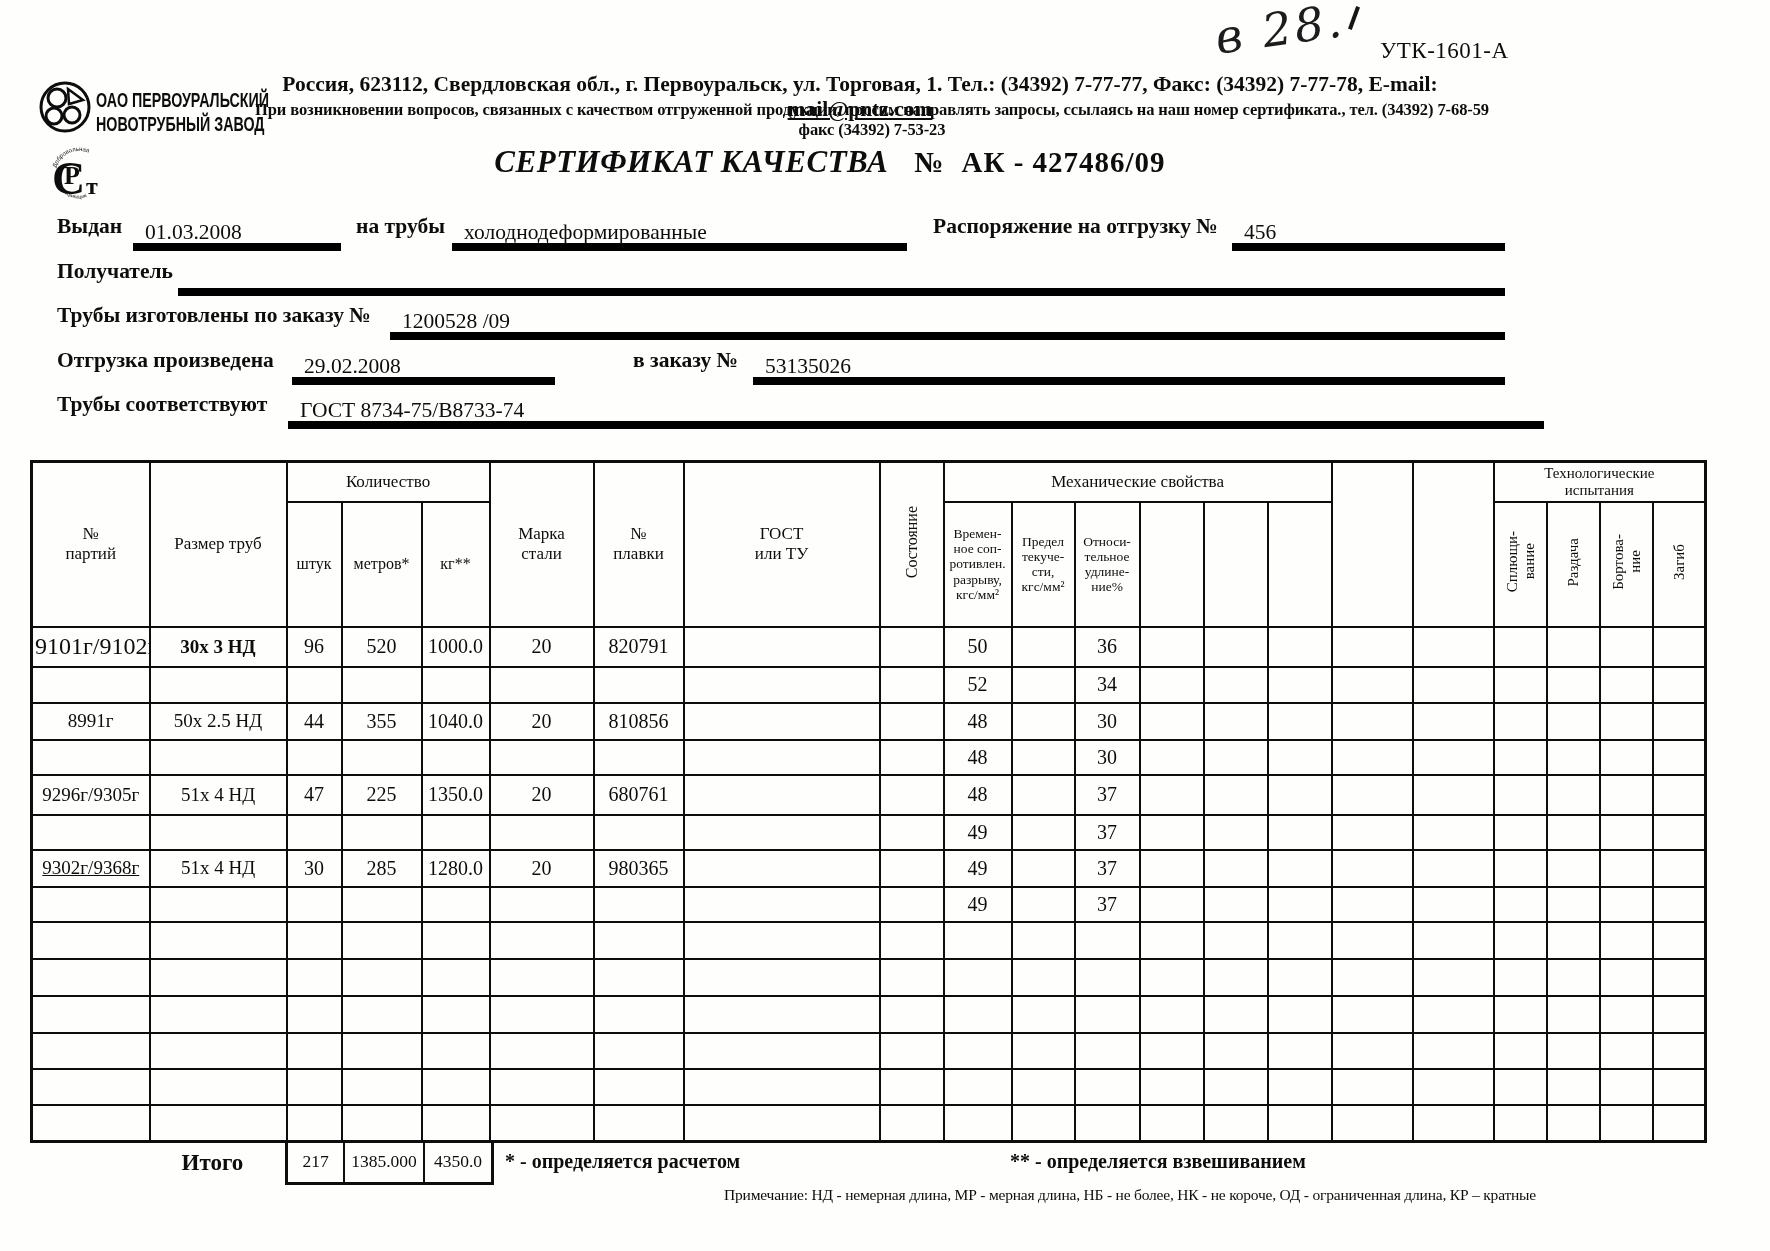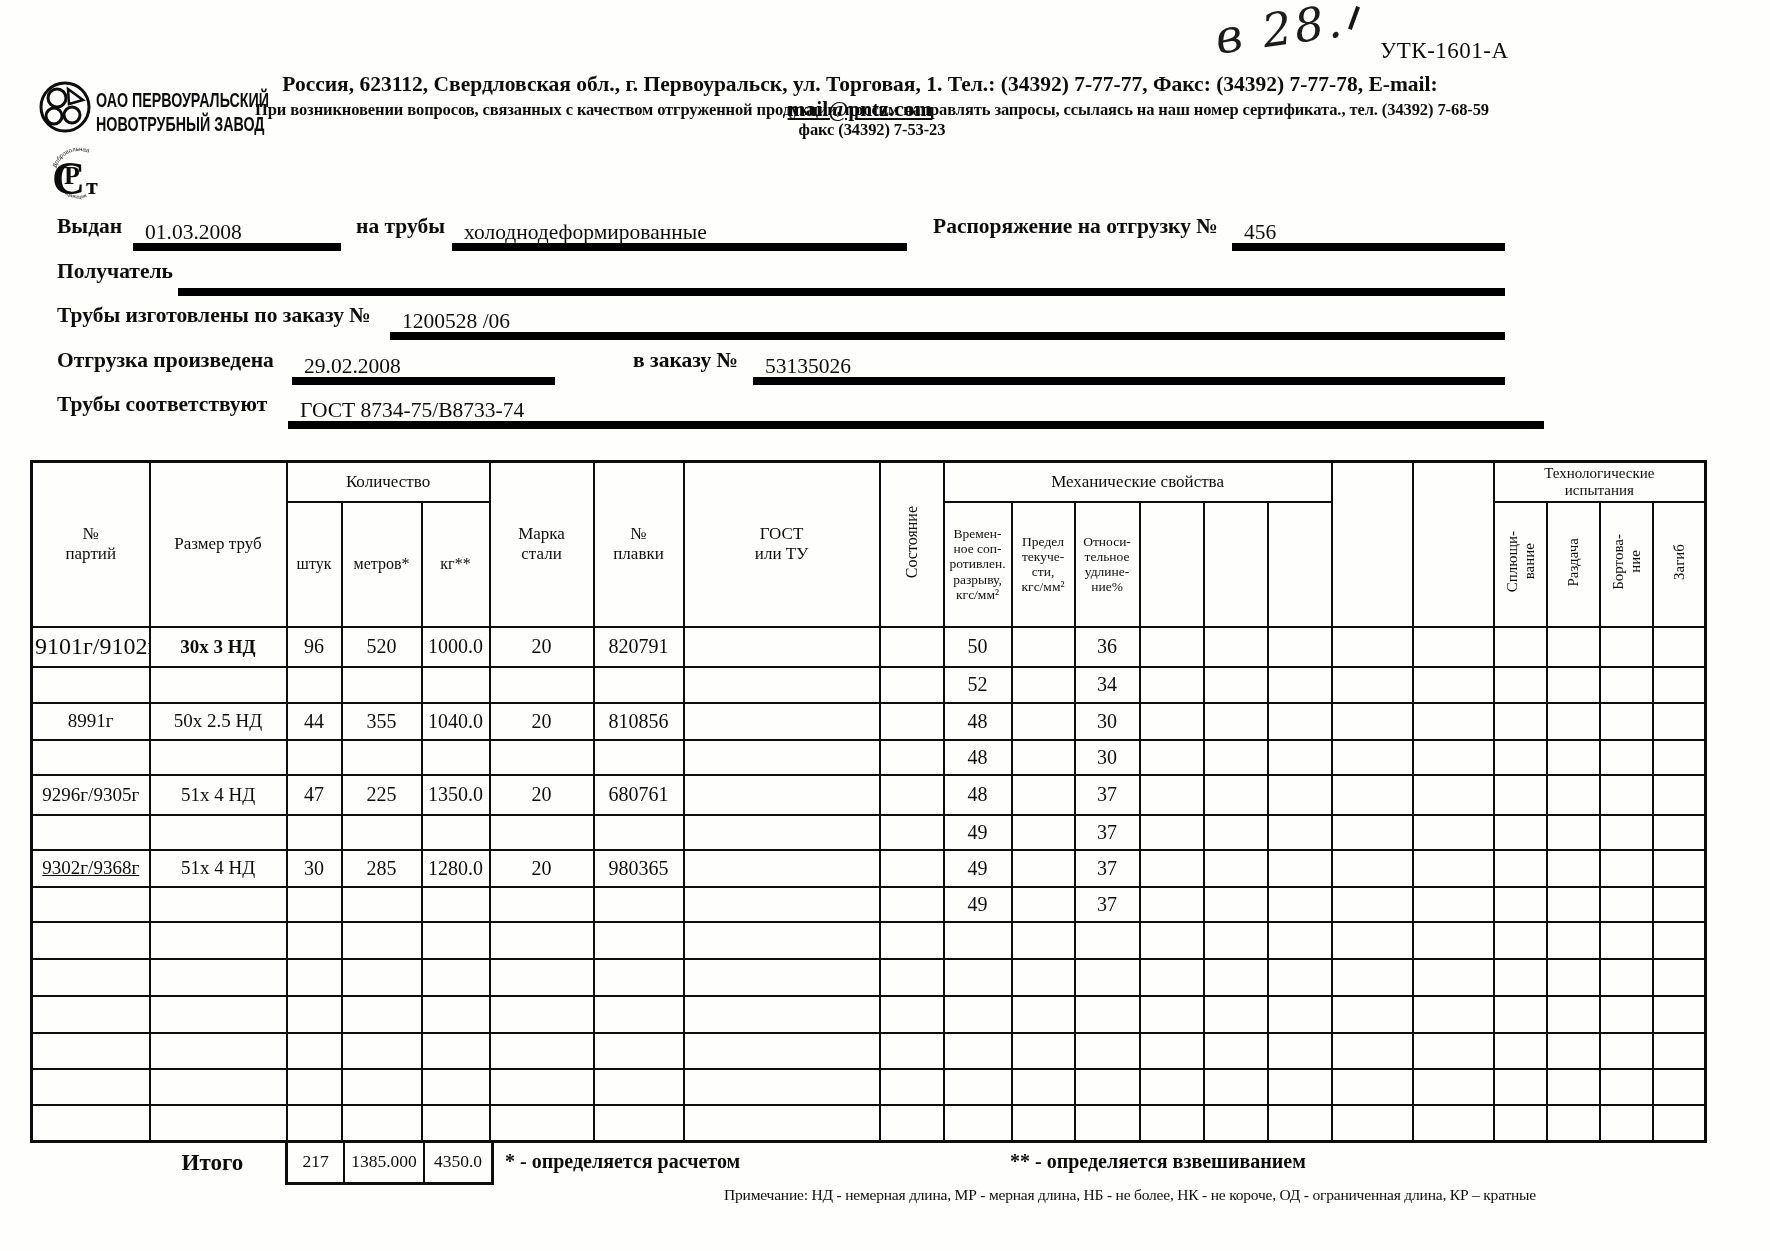--- a/index.html
+++ b/index.html
@@ -86,33 +86,38 @@
       <path id="arcTop" d="M 8 26 A 24 24 0 0 1 54 26"></path>
       <path id="arcBot" d="M 10 44 A 24 24 0 0 0 52 44"></path>
     </defs>
     <text font-size="6" font-family="Liberation Sans, sans-serif" fill="#0d0d0d"><textPath href="#arcTop">Добровольная</textPath></text>
     <text font-size="5" font-family="Liberation Sans, sans-serif" fill="#0d0d0d"><textPath href="#arcBot">сертификация</textPath></text>
     <text x="4" y="52" font-size="46" font-weight="bold" font-family="Liberation Serif, serif" fill="#0d0d0d">С</text>
     <text x="16" y="42" font-size="26" font-weight="bold" font-family="Liberation Serif, serif" fill="#0d0d0d">Р</text>
     <text x="38" y="52" font-size="24" font-weight="bold" font-family="Liberation Serif, serif" fill="#0d0d0d">т</text>
   </svg>
 
+  <div class="title">
+    <span class="title-main">СЕРТИФИКАТ КАЧЕСТВА</span>
+    <span class="title-numsign">№</span>
+    <span class="title-number">АК - 427486/09</span>
+  </div>
 
   <div class="flabel" style="left:57px; top:214px;">Выдан</div>
   <div class="fvalue" style="left:133px; top:212px; width:208px;">01.03.2008</div>
   <div class="flabel" style="left:356px; top:214px;">на трубы</div>
   <div class="fvalue" style="left:452px; top:212px; width:455px;">холоднодеформированные</div>
   <div class="flabel" style="left:933px; top:214px;">Распоряжение на отгрузку №</div>
   <div class="fvalue" style="left:1232px; top:212px; width:273px;">456</div>
 
   <div class="flabel" style="left:57px; top:259px;">Получатель</div>
   <div class="fvalue" style="left:178px; top:257px; width:1327px;"></div>
 
   <div class="flabel" style="left:57px; top:303px;">Трубы изготовлены по заказу №</div>
-  <div class="fvalue" style="left:390px; top:301px; width:1115px;">1200528   /06</div>
+  <div class="fvalue" style="left:390px; top:301px; width:1115px;">1200528   /09</div>
 
   <div class="flabel" style="left:57px; top:348px;">Отгрузка произведена</div>
   <div class="fvalue" style="left:292px; top:346px; width:263px;">29.02.2008</div>
   <div class="flabel" style="left:633px; top:348px;">в заказу №</div>
   <div class="fvalue" style="left:753px; top:346px; width:752px;">53135026</div>
 
   <div class="flabel" style="left:57px; top:392px;">Трубы соответствуют</div>
   <div class="fvalue" style="left:288px; top:390px; width:1256px;">ГОСТ 8734-75/В8733-74</div>
 
   <table class="cert">

